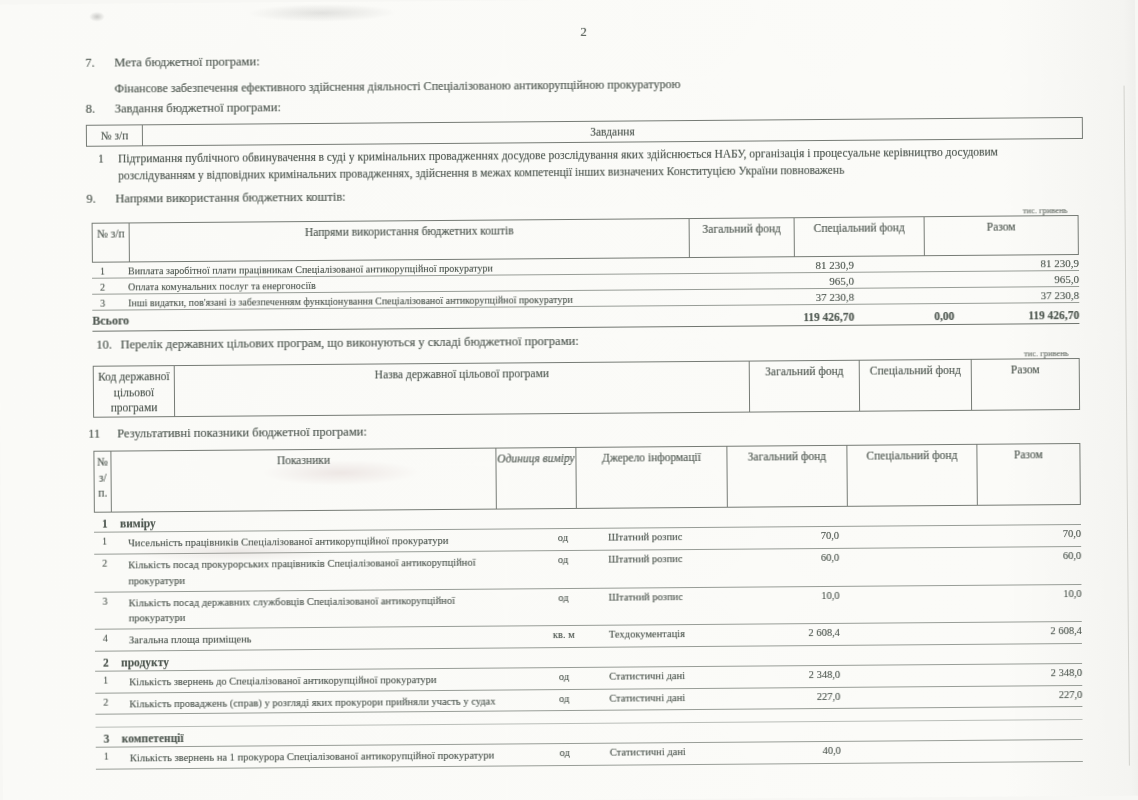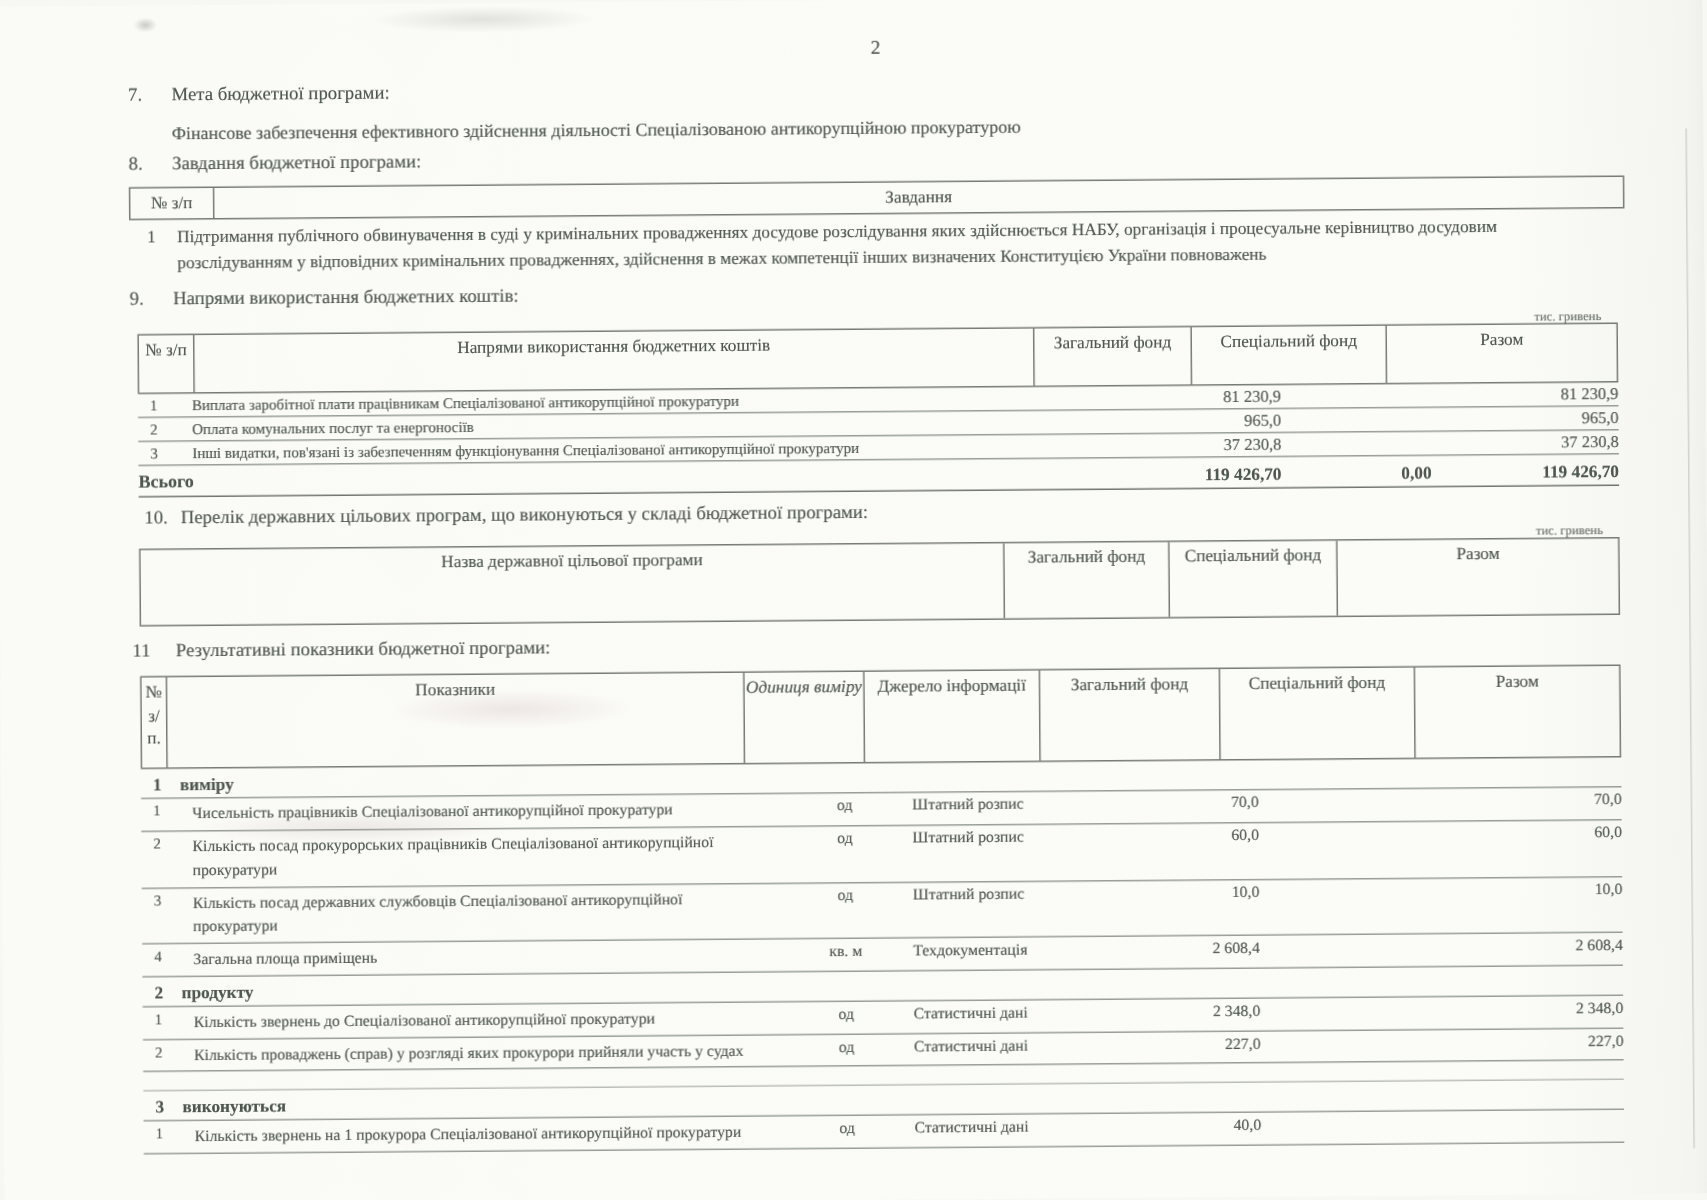--- a/index.html
+++ b/index.html
@@ -72,21 +72,21 @@
   .t10 .c2 { width:575px; }
   .t10 .c3 { width:110px; }
   .t10 .c4 { width:112px; }
   .t10 .c5 { flex:1; }
 
   
   .t11 .thead { height:62px; }
   .t11 .c1 { width:16px; }
   .t11 .c2 { width:385px; }
   .t11 .c3 { width:80px;font-style:italic; }
-  .t11 .c4 { width:117px; }
+  .t11 .c4 { width:151px; }
   .t11 .c5 { width:120px; }
   .t11 .c6 { width:130px; }
   .t11 .c7 { flex:1; }
   .grp { display:flex; border-bottom:1px solid #989d97; font-weight:bold; font-size:11.5px; padding:5px 0 2px; }
   .grp .rn { width:26px; flex:none; padding-left:8px; }
   .grp.gap { margin-top:12px; border-top:1px solid #b9bdb8; }
   .t11row { display:flex; align-items:flex-start; border-bottom:1px solid #989d97; padding:3px 0 2px; font-size:10.5px; }
   .t11row .rn { width:34px; flex:none; padding-left:8px; font-size:10px; }
   .t11row .rname { width:390px; flex:none; padding-right:10px; line-height:1.5; }
   .t11row .runit { width:90px; flex:none; text-align:center; }
@@ -172,20 +172,21 @@
   </div>
 
   <div class="hrow" style="margin-top:6px;">
     <span class="hn" style="width:33px;text-align:center;">10.</span>
     <span>Перелік державних цільових програм, що виконуються у складі бюджетної програми:</span>
   </div>
   <div class="unitnote" style="margin-top:3px;">тис. гривень</div>
 
   <div class="tblwrap t10">
     <div class="thead">
+      <div class="c1">Код державної цільової програми</div>
       <div class="c2">Назва державної цільової програми</div>
       <div class="c3">Загальний фонд</div>
       <div class="c4">Спеціальний фонд</div>
       <div class="c5">Разом</div>
     </div>
   </div>
 
   <div class="hrow" style="margin-top:9px;">
     <span class="hn">11</span>
     <span>Результативні показники бюджетної програми:</span>
@@ -263,21 +264,21 @@
       <span class="rname">Кількість проваджень (справ) у розгляді яких прокурори прийняли участь у судах</span>
       <span class="runit">од</span>
       <span class="rsrc">Статистичні дані</span>
       <span class="vg2">227,0</span>
       <span class="vs2"></span>
       <span class="vt2">227,0</span>
     </div>
 
     <div class="grp gap">
       <span class="rn">3</span>
-      <span>виконуються</span>
+      <span>компетенції</span>
     </div>
 
     <div class="t11row">
       <span class="rn">1</span>
       <span class="rname">Кількість звернень на 1 прокурора Спеціалізованої антикорупційної прокуратури</span>
       <span class="runit">од</span>
       <span class="rsrc">Статистичні дані</span>
       <span class="vg2">40,0</span>
       <span class="vs2"></span>
       <span class="vt2"></span>

